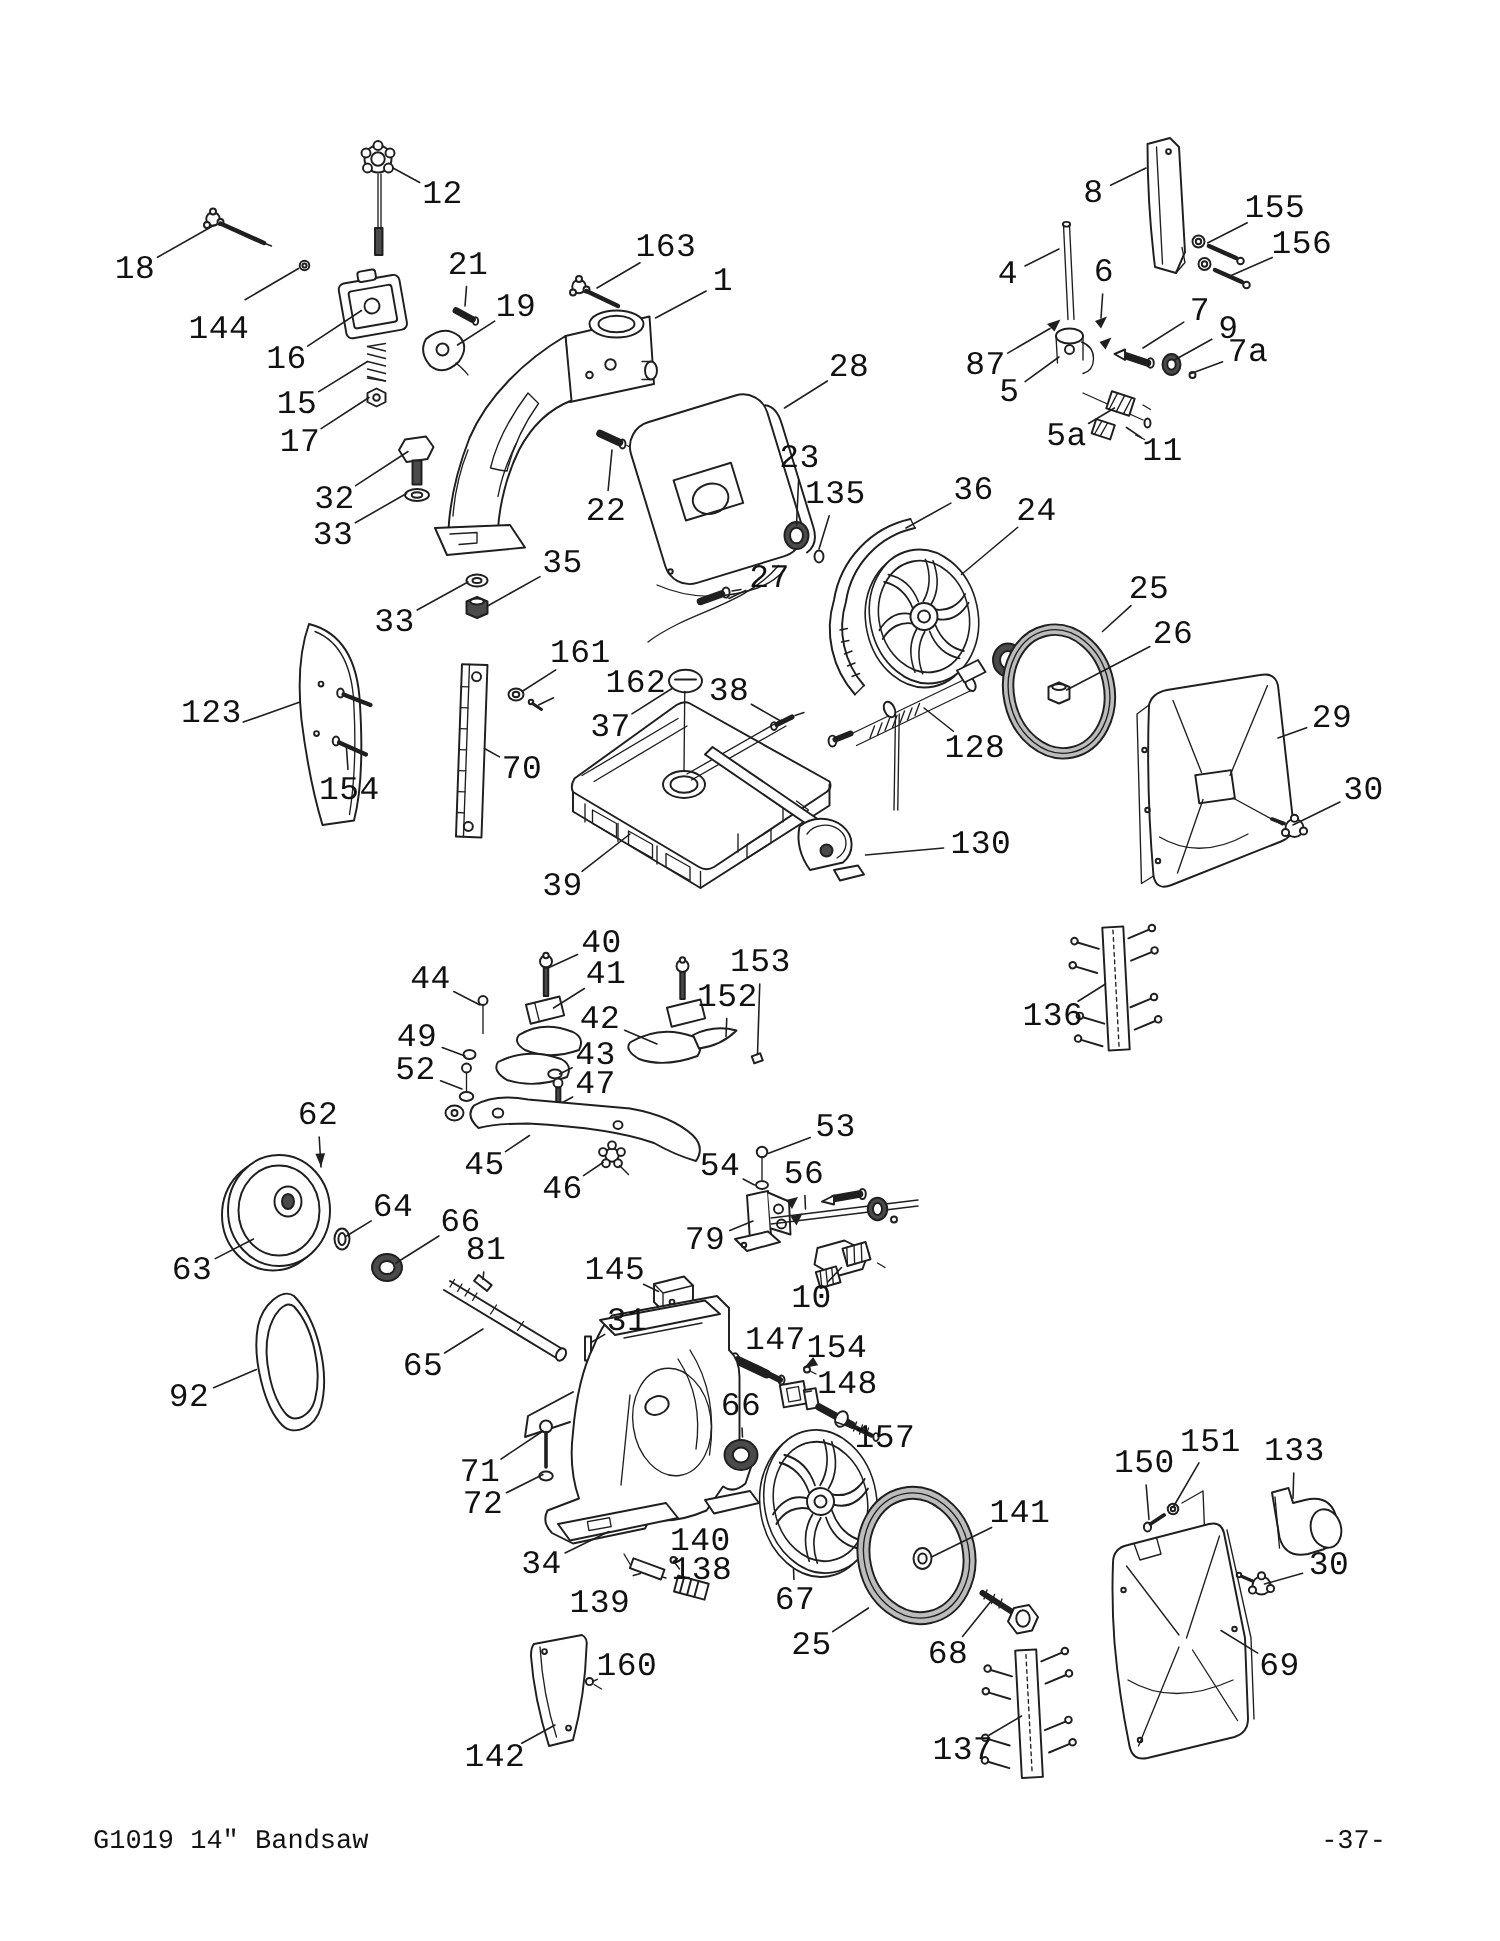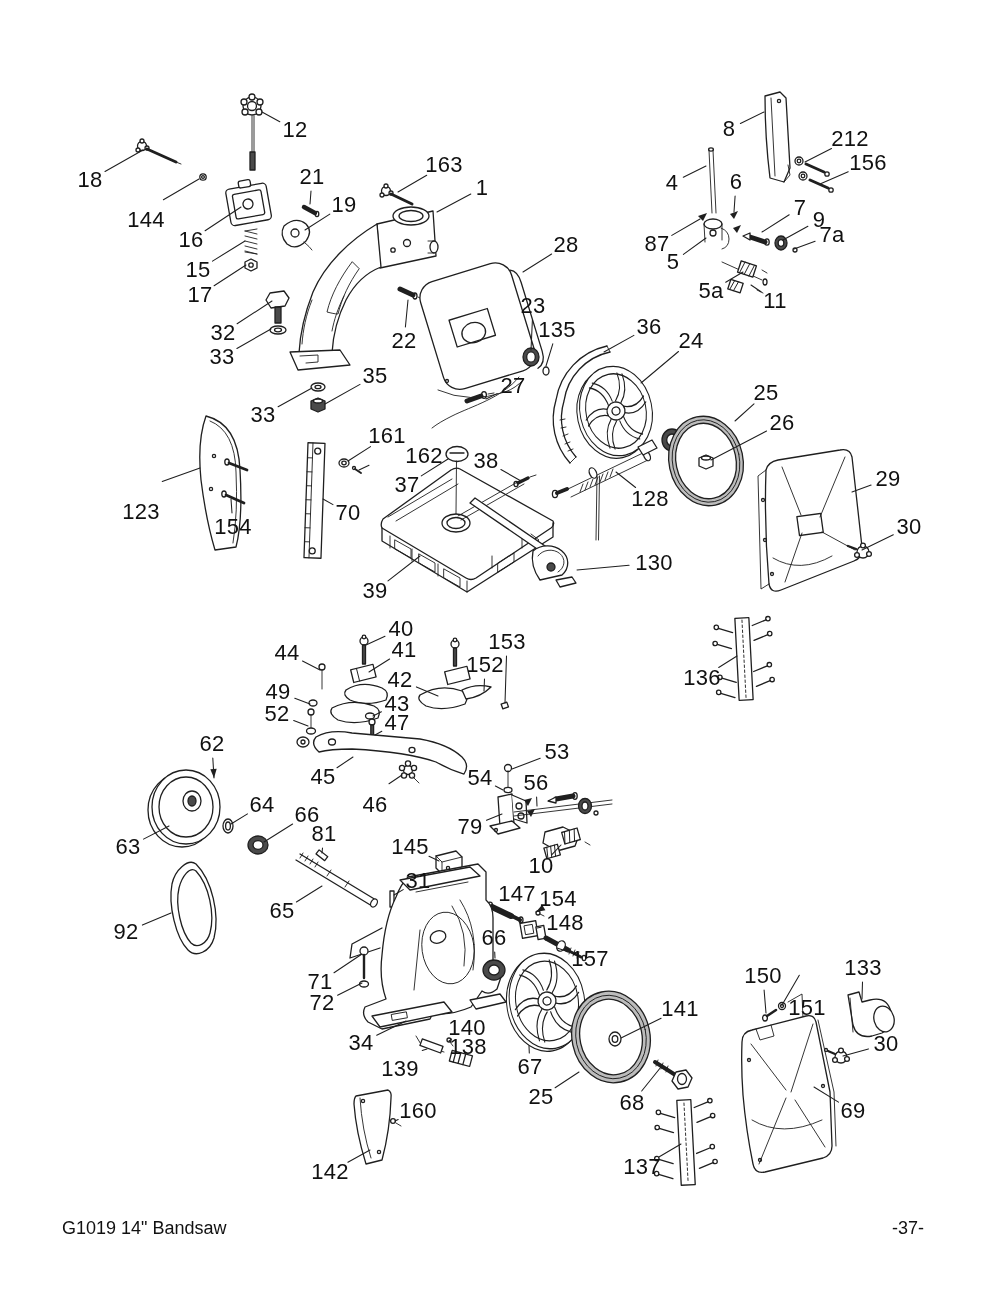--- a/index.html
+++ b/index.html
@@ -1,17 +1,17 @@
 <!DOCTYPE html>
 <html><head>
 <meta charset="utf-8">
 <style>
   html,body{margin:0;padding:0;background:#fff;}
   #page{position:relative;width:1000px;height:1294px;background:#fff;overflow:hidden;
-        font-family:Liberation Sans, sans-serif;}
+        font-family:Liberation Mono, monospace;}
   #art{position:absolute;left:0;top:0;}
   #art *{stroke:#1f1f1f;stroke-width:1.3;fill:none;stroke-linecap:round;stroke-linejoin:round;}
   #art .w{fill:#fff;}
   #art .g{fill:#bcbcbc;}
   #art .d{fill:#4a4a4a;}
   #art .k{fill:#1f1f1f;stroke:none;}
   #art .thin{stroke-width:0.9;}
   #art .thick{stroke-width:3;}
   #leaders line{stroke:#1f1f1f;stroke-width:1.05;}
   #leaders polygon{fill:#1f1f1f;stroke:none;}
@@ -756,36 +756,36 @@
       <div class="lbl" style="left: 404px; top: 341px;">22</div>
       <div class="lbl" style="left: 533px; top: 306px;">23</div>
       <div class="lbl" style="left: 557px; top: 330px;">135</div>
       <div class="lbl" style="left: 649px; top: 327px;">36</div>
       <div class="lbl" style="left: 691px; top: 341px;">24</div>
       <div class="lbl" style="left: 513px; top: 386px;">27</div>
       <div class="lbl" style="left: 223px; top: 333px;">32</div>
       <div class="lbl" style="left: 222px; top: 357px;">33</div>
       <div class="lbl" style="left: 375px; top: 376px;">35</div>
       <div class="lbl" style="left: 263px; top: 415px;">33</div>
-      <div class="lbl" style="left: 141px; top: 512px; text-align: center;">123</div>
+      <div class="lbl" style="left: 141px; top: 476px; text-align: center;">123</div>
       <div class="lbl" style="left: 233px; top: 527px;">154</div>
       <div class="lbl" style="left: 387px; top: 436px;">161</div>
       <div class="lbl" style="left: 388px; top: 456px; margin-left: 36px;">162</div>
       <div class="lbl" style="left: 348px; top: 513px;">70</div>
       <div class="lbl" style="left: 407px; top: 485px;">37</div>
       <div class="lbl" style="left: 486px; top: 461px;">38</div>
       <div class="lbl" style="left: 375px; top: 591px;">39</div>
       <div class="lbl" style="left: 650px; top: 499px;">128</div>
       <div class="lbl" style="left: 654px; top: 563px;">130</div>
       <div class="lbl" style="left: 888px; top: 479px;">29</div>
       <div class="lbl" style="left: 909px; top: 527px;">30</div>
       <div class="lbl" style="left: 766px; top: 393px;">25</div>
       <div class="lbl" style="left: 782px; top: 423px;">26</div>
       <div class="lbl" style="left: 729px; top: 129px;">8</div>
-      <div class="lbl" style="left: 850px; top: 139px;">212</div>
+      <div class="lbl" style="left: 850px; top: 139px;">155</div>
       <div class="lbl" style="left: 868px; top: 163px;">156</div>
       <div class="lbl" style="left: 672px; top: 183px;">4</div>
       <div class="lbl" style="left: 736px; top: 182px;">6</div>
       <div class="lbl" style="left: 657px; top: 244px;">87</div>
       <div class="lbl" style="left: 673px; top: 262px;">5</div>
       <div class="lbl" style="left: 800px; top: 208px;">7</div>
       <div class="lbl" style="left: 819px; top: 220px;">9</div>
       <div class="lbl" style="left: 832px; top: 235px;">7a</div>
       <div class="lbl" style="left: 711px; top: 291px;">5a</div>
       <div class="lbl" style="left: 775px; top: 301px;">11</div>
@@ -793,21 +793,21 @@
       <div class="lbl" style="left: 287px; top: 653px;">44</div>
       <div class="lbl" style="left: 404px; top: 650px; text-align: center;">41</div>
       <div class="lbl" style="left: 278px; top: 692px;">49</div>
       <div class="lbl" style="left: 277px; top: 714px;">52</div>
       <div class="lbl" style="left: 400px; top: 680px;">42</div>
       <div class="lbl" style="left: 397px; top: 704px;">43</div>
       <div class="lbl" style="left: 397px; top: 723px;">47</div>
       <div class="lbl" style="left: 485px; top: 665px;">152</div>
       <div class="lbl" style="left: 507px; top: 642px;">153</div>
       <div class="lbl" style="left: 323px; top: 777px;">45</div>
-      <div class="lbl" style="left: 375px; top: 793px; margin-top: 12px;">46</div>
+      <div class="lbl" style="left: 375px; top: 793px;">46</div>
       <div class="lbl" style="left: 702px; top: 678px;">136</div>
       <div class="lbl" style="left: 212px; top: 744px;">62</div>
       <div class="lbl" style="left: 128px; top: 847px;">63</div>
       <div class="lbl" style="left: 262px; top: 805px;">64</div>
       <div class="lbl" style="left: 307px; top: 815px;">66</div>
       <div class="lbl" style="left: 324px; top: 834px;">81</div>
       <div class="lbl" style="left: 126px; top: 932px;">92</div>
       <div class="lbl" style="left: 282px; top: 911px;">65</div>
       <div class="lbl" style="left: 418px; top: 881px;">31</div>
       <div class="lbl" style="left: 410px; top: 847px;">145</div>
@@ -825,21 +825,21 @@
       <div class="lbl" style="left: 322px; top: 1003px;">72</div>
       <div class="lbl" style="left: 361px; top: 1043px;">34</div>
       <div class="lbl" style="left: 400px; top: 1057px; margin-top: 12px;">139</div>
       <div class="lbl" style="left: 467px; top: 1028px;">140</div>
       <div class="lbl" style="left: 468px; top: 1047px;">138</div>
       <div class="lbl" style="left: 530px; top: 1067px;">67</div>
       <div class="lbl" style="left: 541px; top: 1097px;">25</div>
       <div class="lbl" style="left: 680px; top: 1009px;">141</div>
       <div class="lbl" style="left: 632px; top: 1103px;">68</div>
       <div class="lbl" style="left: 763px; top: 976px;">150</div>
-      <div class="lbl" style="left: 807px; top: 1008px;">151</div>
+      <div class="lbl" style="left: 807px; top: 962px;">151</div>
       <div class="lbl" style="left: 863px; top: 968px;">133</div>
       <div class="lbl" style="left: 886px; top: 1044px;">30</div>
       <div class="lbl" style="left: 853px; top: 1111px;">69</div>
       <div class="lbl" style="left: 642px; top: 1167px;">137</div>
       <div class="lbl" style="left: 330px; top: 1172px;">142</div>
       <div class="lbl" style="left: 418px; top: 1111px;">160</div>
     </div>
 
 <div id="footer">
   <span>G1019 14" Bandsaw</span>

